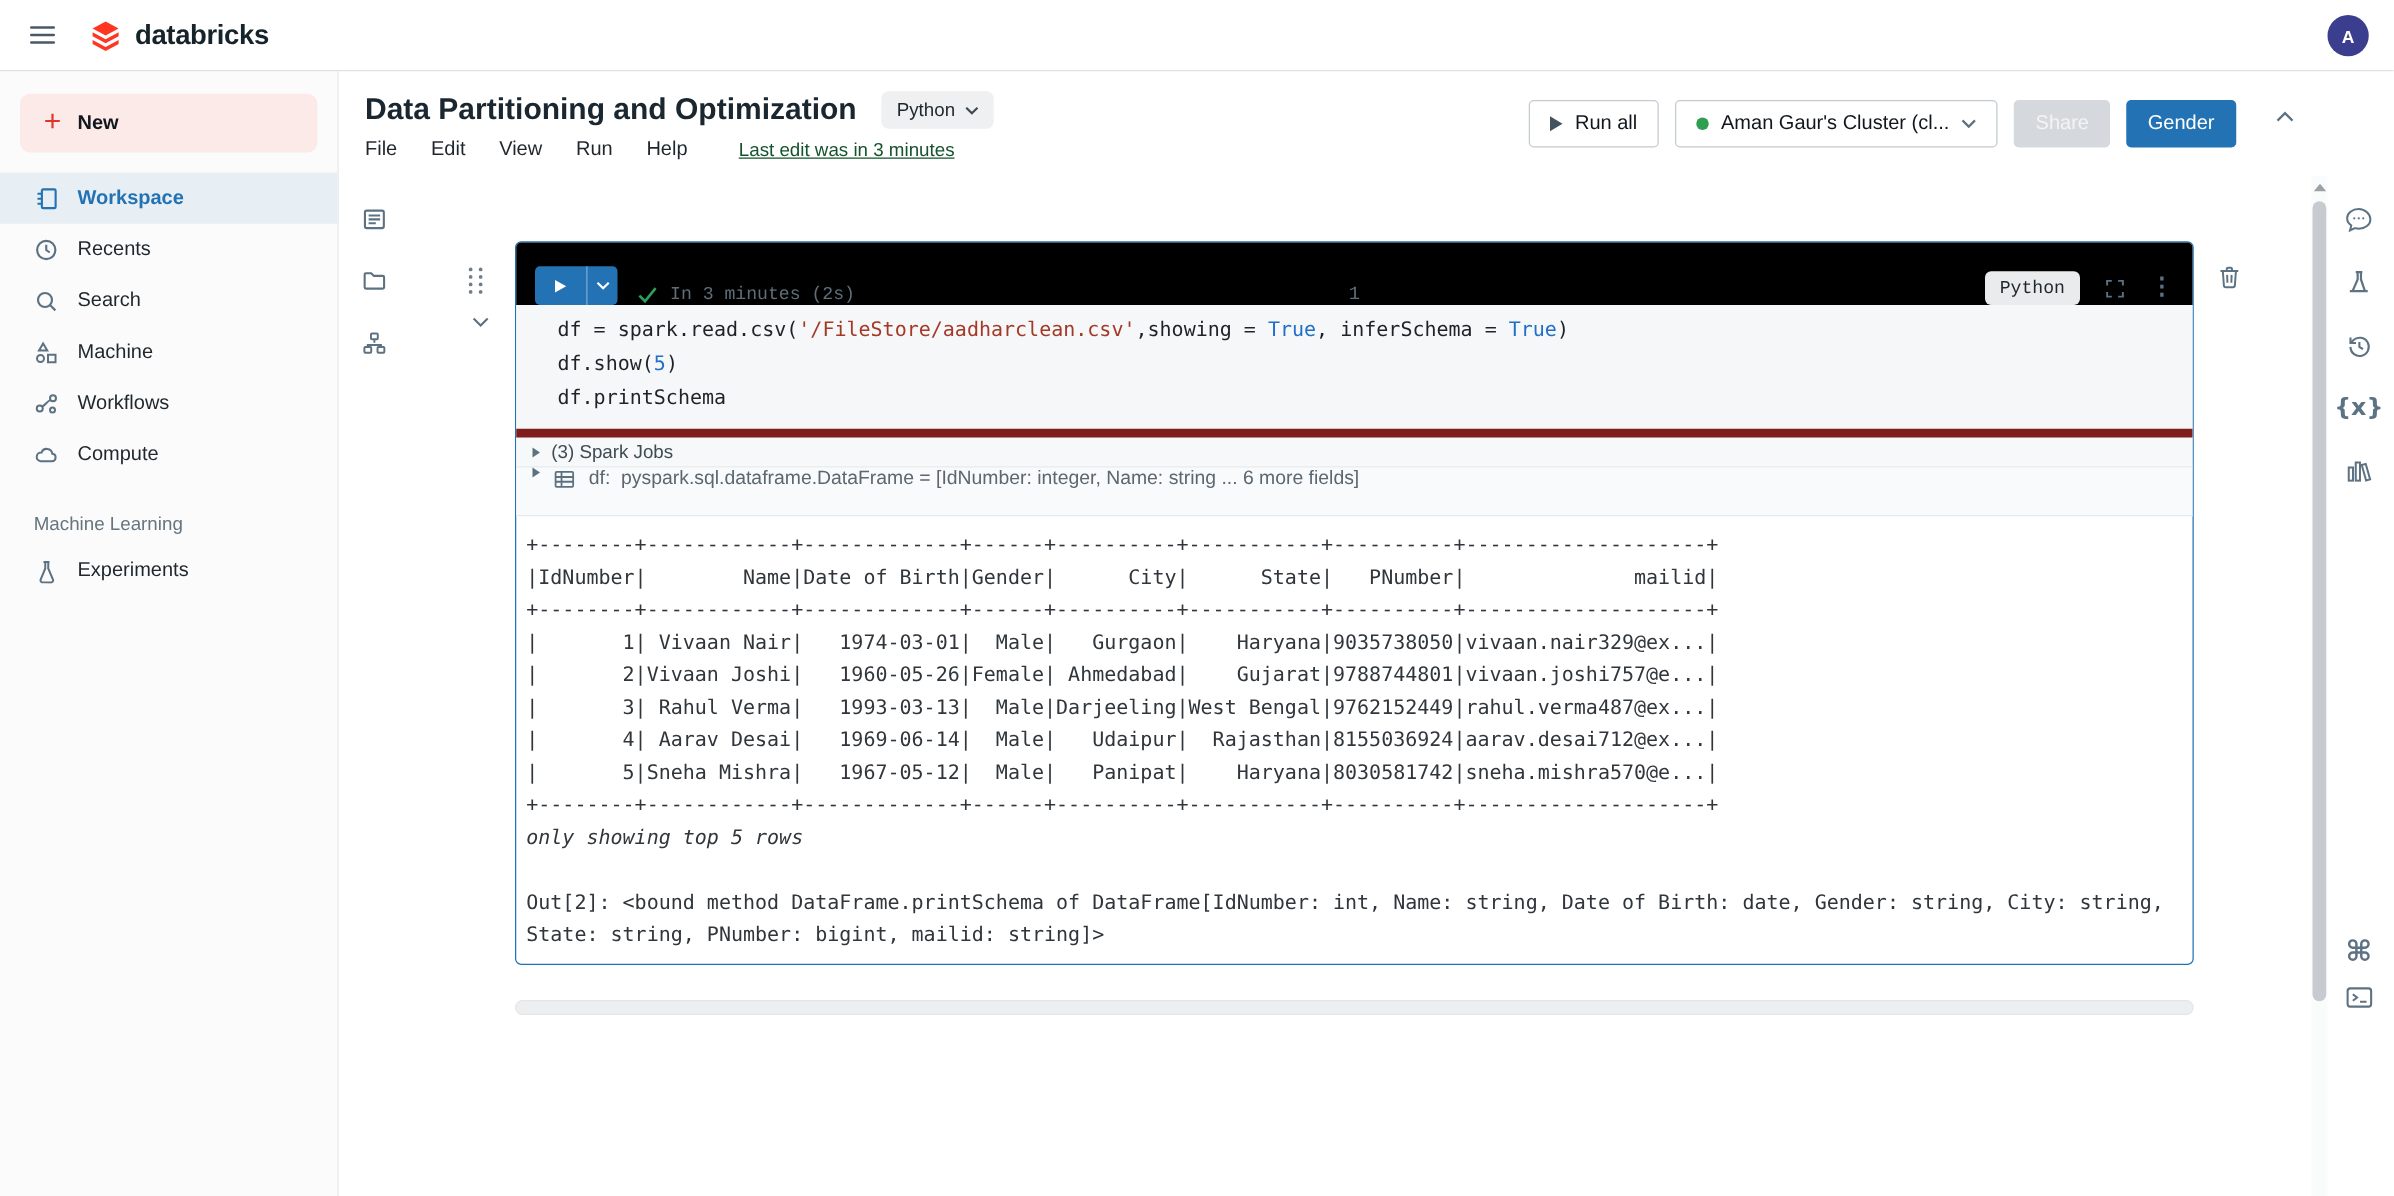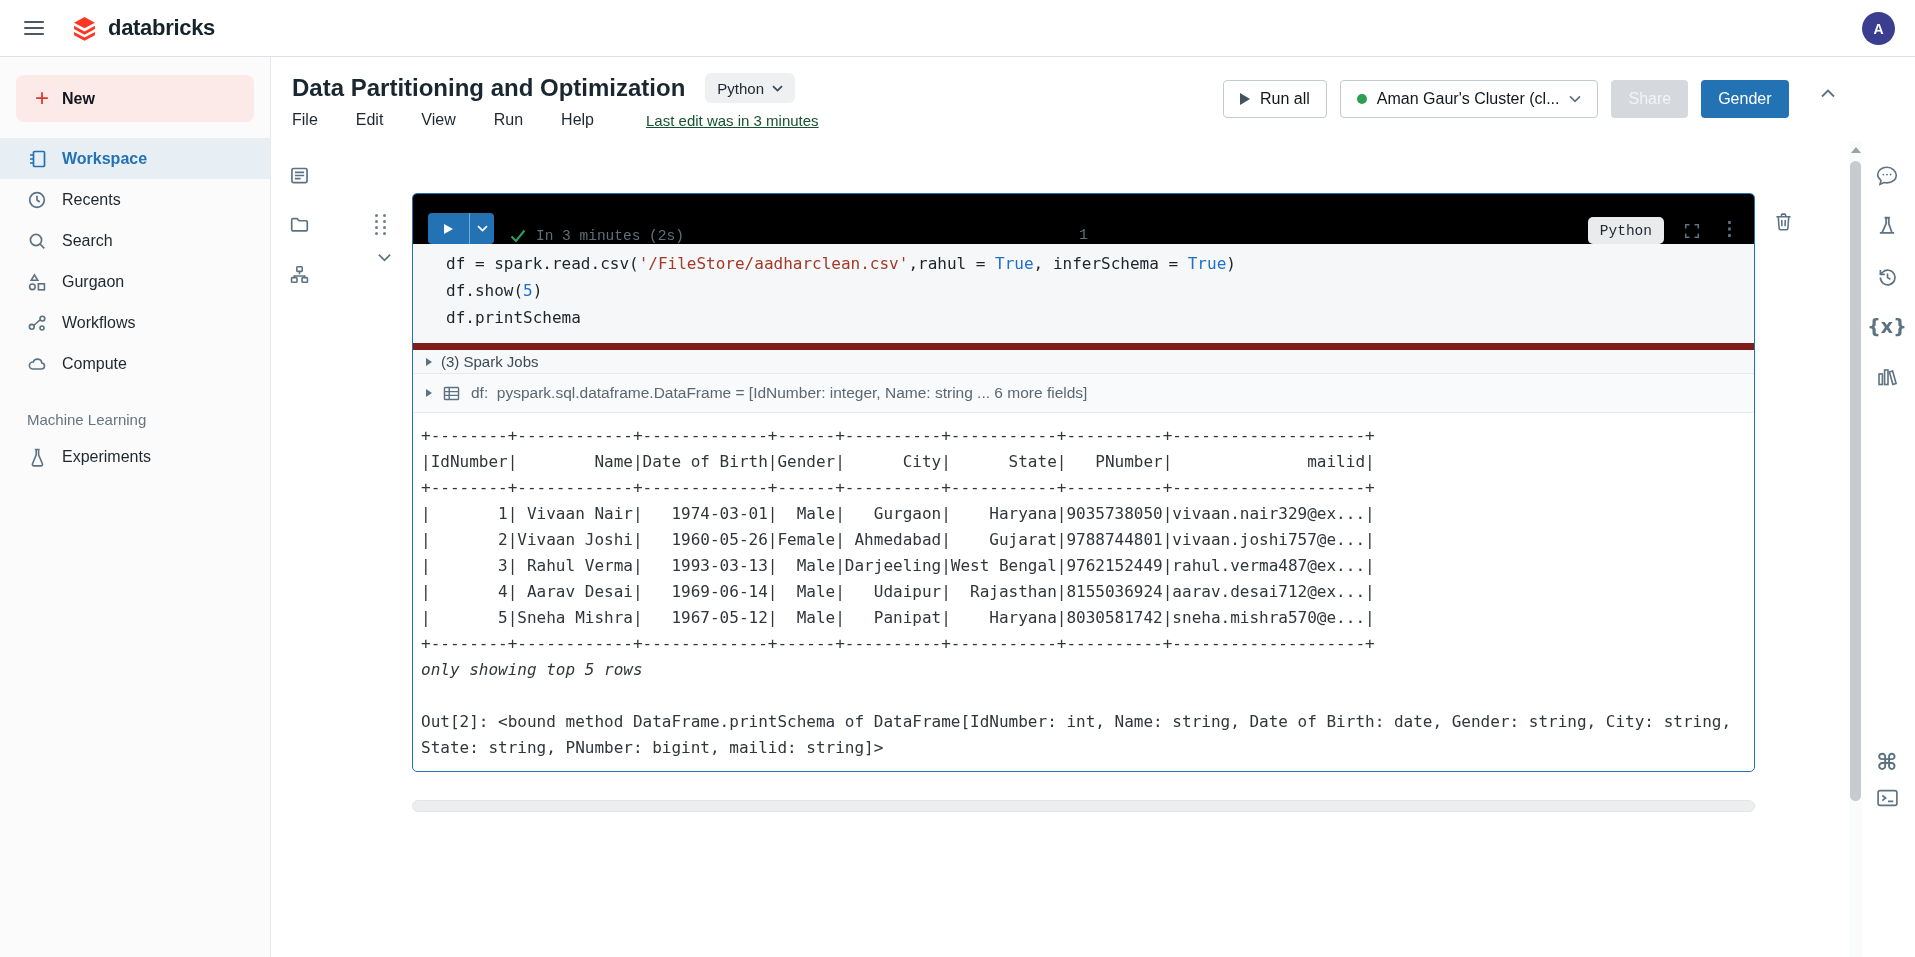--- a/index.html
+++ b/index.html
@@ -35,21 +35,21 @@
   .nav-item.selected { background:#E7EEF4; color:#2272B4; font-weight:600; }
   .nav-item.selected .nav-icon { color:#2272B4; }
   .section-label { margin:27px 0 8px 27px; font-size:15px; color:#66757F; }
 
   
   .doc-header { position:absolute; top:57px; left:271px; width:950px; height:90px; padding:16px 0 0 21px; }
   .doc-title-row { display:flex; align-items:center; gap:20px; }
   .doc-title { font-size:24px; font-weight:700; color:#1B2730; }
   .lang-pill { background:#EEF0F2; border-radius:6px; height:30px; padding:0 12px; display:flex;
                align-items:center; gap:8px; font-size:15px; color:#1F272D; cursor:pointer; }
-  .menu-row { display:flex; gap:38px; margin-top:8px; font-size:16px; color:#1F272D; align-items:center; }
+  .menu-row { display:flex; gap:27px; margin-top:8px; font-size:16px; color:#1F272D; align-items:center; }
   .menu-item { cursor:pointer; }
   .last-edit { color:#14532d; text-decoration:underline; font-size:15px; margin-left:14px; cursor:pointer; }
 
   .header-actions { position:absolute; top:80px; left:1223px; display:flex; gap:13px; align-items:center; }
   .btn-outline { border:1px solid #C3CAD0; border-radius:4px; background:#fff; height:38px;
                  display:flex; align-items:center; padding:0 16px; font-size:16px; gap:10px;
                  color:#11171C; cursor:pointer; white-space:nowrap; }
   .play-tri { width:0; height:0; border-left:10px solid #42525E; border-top:6px solid transparent;
               border-bottom:6px solid transparent; }
   .green-dot { width:10px; height:10px; border-radius:50%; }
@@ -89,21 +89,21 @@
   .kebab { font-size:19px; font-weight:700; color:#5C7282; letter-spacing:0; line-height:1; }
 
   .code-area { background:#F5F7F8; padding:6px 0 12px 33px;
                font-family:"DejaVu Sans Mono", monospace; font-size:16px; line-height:27px; }
   .tok-plain { color:#1E2328; } .tok-string { color:#A43927; }
   .tok-keyword { color:#2070C8; } .tok-number { color:#2070C8; }
 
   .result-band { border-top:7px solid #7f1d1d; background:#F6F8F9; height:30px; display:flex;
                  align-items:center; padding-left:13px; gap:9px; font-size:15px; color:#3D4B55; cursor:pointer; }
   .df-band { border-top:1px solid #E8EBED; border-bottom:1px solid #E8EBED; background:#F9FAFB; height:40px;
-             display:flex; align-items:center; padding-left:13px; gap:10px; font-size:15.5px;
+             display:flex; align-items:flex-start; padding-left:13px; gap:10px; font-size:15.5px;
              color:#5B6771; cursor:pointer; }
   .df-band .summary { white-space:pre; }
   .tri-right { width:0; height:0; border-left:6px solid #5C7282; border-top:4.5px solid transparent;
                border-bottom:4.5px solid transparent; }
 
   .output-pre, .output-footer, .out-pre {
     font-family:"DejaVu Sans Mono", monospace; font-size:16px; line-height:26px; color:#30363B; margin:0; }
   .output-pre { white-space:pre; padding:10px 0 0 8px; }
   .output-footer { padding-left:8px;font-style:italic; }
   .out-pre { white-space:pre-wrap; margin-top:26px; padding:0 0 10px 8px; }
@@ -171,21 +171,21 @@
         <path d="M13.2 13.2 17.3 17.3"></path>
     </svg>
     <span>Search</span>
   </div>
   <div class="nav-item">
     <svg class="nav-icon" viewBox="0 0 20 20" fill="none" stroke="currentColor" stroke-width="1.6">
       <path d="M7.5 2.8 10.8 8.3H4.2Z"></path>
         <circle cx="5.4" cy="14.8" r="2.8"></circle>
         <rect x="11.4" y="11.8" width="6" height="6"></rect>
     </svg>
-    <span>Gurgaon</span>
+    <span>Machine</span>
   </div>
   <div class="nav-item">
     <svg class="nav-icon" viewBox="0 0 20 20" fill="none" stroke="currentColor" stroke-width="1.6">
       <circle cx="4.8" cy="13.8" r="2.4"></circle>
         <circle cx="15.4" cy="5.6" r="2.4"></circle>
         <circle cx="15" cy="15" r="2"></circle>
       <path d="M6.8 12.3C9.5 10.5 10.5 8.5 13.2 7"></path>
     </svg>
     <span>Workflows</span>
   </div>
@@ -307,21 +307,21 @@
       <span class="icon-btn">
         <svg width="18" height="18" viewBox="0 0 20 20" fill="none" stroke="currentColor" stroke-width="1.7">
           <path d="M3 7.2V3h4.2M12.8 3H17v4.2M17 12.8V17h-4.2M7.2 17H3v-4.2"></path>
         </svg>
       </span>
       <span class="kebab">⋮</span>
     </div>
   </div>
 
   <div class="code-area">
-      <div class="code-line"><span class="tok-plain">df = spark.read.csv(</span><span class="tok-string">'/FileStore/aadharclean.csv'</span><span class="tok-plain">,rahul = </span><span class="tok-keyword">True</span><span class="tok-plain">, inferSchema = </span><span class="tok-keyword">True</span><span class="tok-plain">)</span></div>
+      <div class="code-line"><span class="tok-plain">df = spark.read.csv(</span><span class="tok-string">'/FileStore/aadharclean.csv'</span><span class="tok-plain">,showing = </span><span class="tok-keyword">True</span><span class="tok-plain">, inferSchema = </span><span class="tok-keyword">True</span><span class="tok-plain">)</span></div>
       <div class="code-line"><span class="tok-plain">df.show(</span><span class="tok-number">5</span><span class="tok-plain">)</span></div>
       <div class="code-line"><span class="tok-plain">df.printSchema</span></div>
     </div>
 
   <div class="result-band">
     <span class="tri-right"></span>
     <span>(3) Spark Jobs</span>
   </div>
 
   <div class="df-band">

